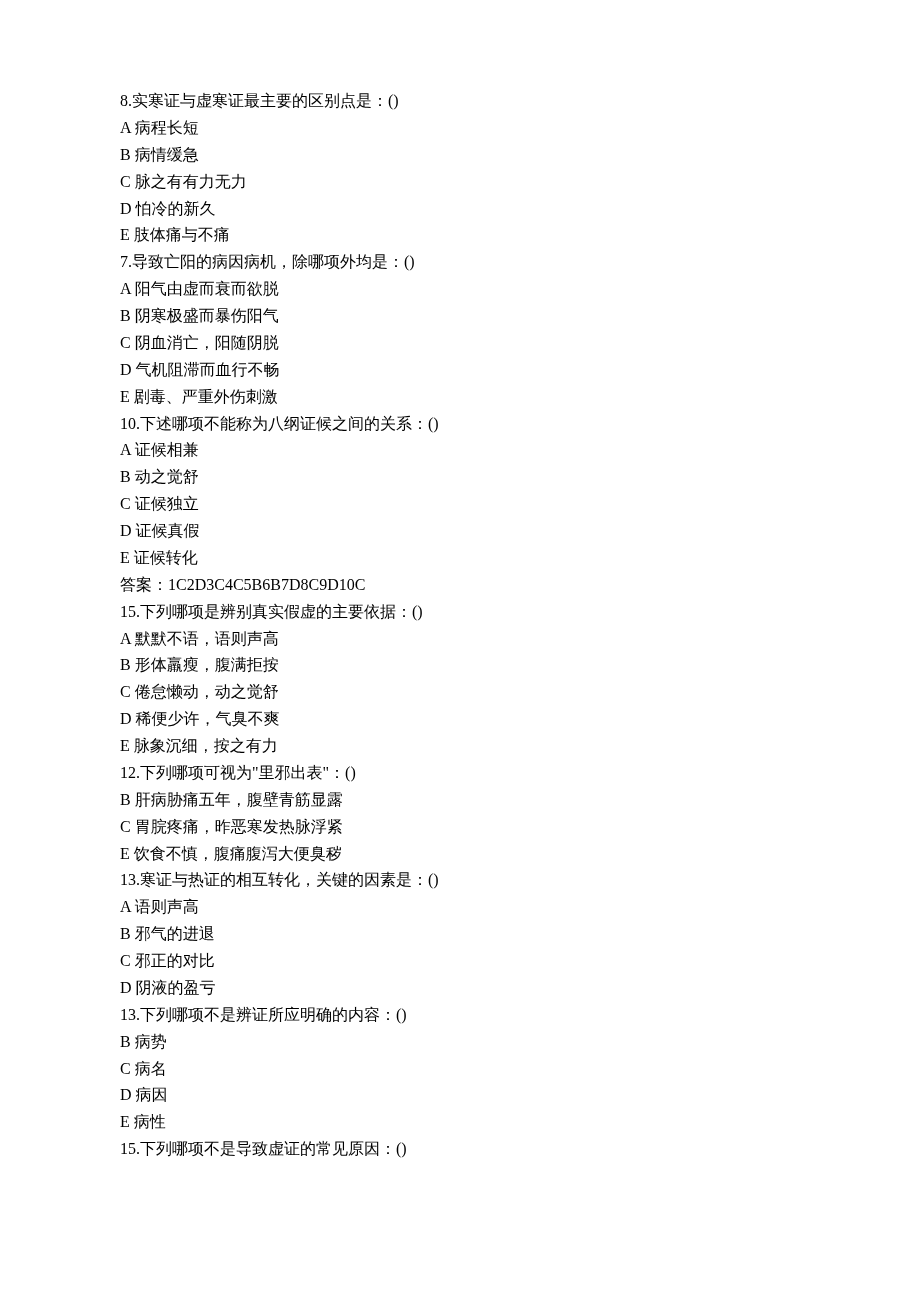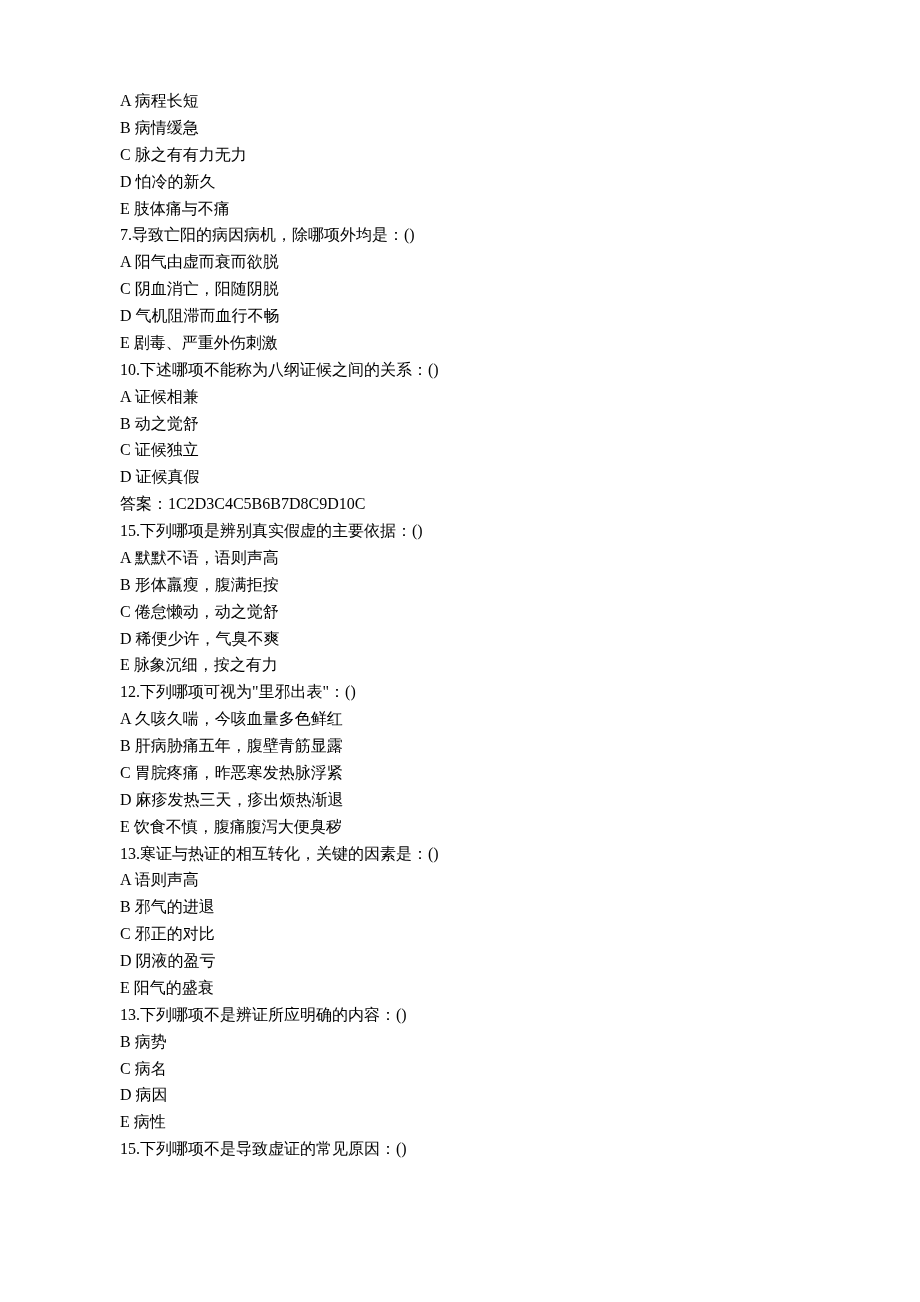--- a/index.html
+++ b/index.html
@@ -17,53 +17,53 @@
       width: 920px;
     }
     .line {
       white-space: nowrap;
     }
   </style>
 </head>
 <body>
 
 <div>
+  <div class="line">8.实寒证与虚寒证最主要的区别点是：()</div>
   <div class="line">A 病程长短</div>
   <div class="line">B 病情缓急</div>
   <div class="line">C 脉之有有力无力</div>
   <div class="line">D 怕冷的新久</div>
   <div class="line">E 肢体痛与不痛</div>
   <div class="line">7.导致亡阳的病因病机，除哪项外均是：()</div>
   <div class="line">A 阳气由虚而衰而欲脱</div>
+  <div class="line">B 阴寒极盛而暴伤阳气</div>
   <div class="line">C 阴血消亡，阳随阴脱</div>
   <div class="line">D 气机阻滞而血行不畅</div>
   <div class="line">E 剧毒、严重外伤刺激</div>
   <div class="line">10.下述哪项不能称为八纲证候之间的关系：()</div>
   <div class="line">A 证候相兼</div>
   <div class="line">B 动之觉舒</div>
   <div class="line">C 证候独立</div>
   <div class="line">D 证候真假</div>
+  <div class="line">E 证候转化</div>
   <div class="line">答案：1C2D3C4C5B6B7D8C9D10C</div>
   <div class="line">15.下列哪项是辨别真实假虚的主要依据：()</div>
   <div class="line">A 默默不语，语则声高</div>
   <div class="line">B 形体羸瘦，腹满拒按</div>
   <div class="line">C 倦怠懒动，动之觉舒</div>
   <div class="line">D 稀便少许，气臭不爽</div>
   <div class="line">E 脉象沉细，按之有力</div>
   <div class="line">12.下列哪项可视为"里邪出表"：()</div>
-  <div class="line">A 久咳久喘，今咳血量多色鲜红</div>
   <div class="line">B 肝病胁痛五年，腹壁青筋显露</div>
   <div class="line">C 胃脘疼痛，昨恶寒发热脉浮紧</div>
-  <div class="line">D 麻疹发热三天，疹出烦热渐退</div>
   <div class="line">E 饮食不慎，腹痛腹泻大便臭秽</div>
   <div class="line">13.寒证与热证的相互转化，关键的因素是：()</div>
   <div class="line">A 语则声高</div>
   <div class="line">B 邪气的进退</div>
   <div class="line">C 邪正的对比</div>
   <div class="line">D 阴液的盈亏</div>
-  <div class="line">E 阳气的盛衰</div>
   <div class="line">13.下列哪项不是辨证所应明确的内容：()</div>
   <div class="line">B 病势</div>
   <div class="line">C 病名</div>
   <div class="line">D 病因</div>
   <div class="line">E 病性</div>
   <div class="line">15.下列哪项不是导致虚证的常见原因：()</div>
 </div>
 
 </body></html>

